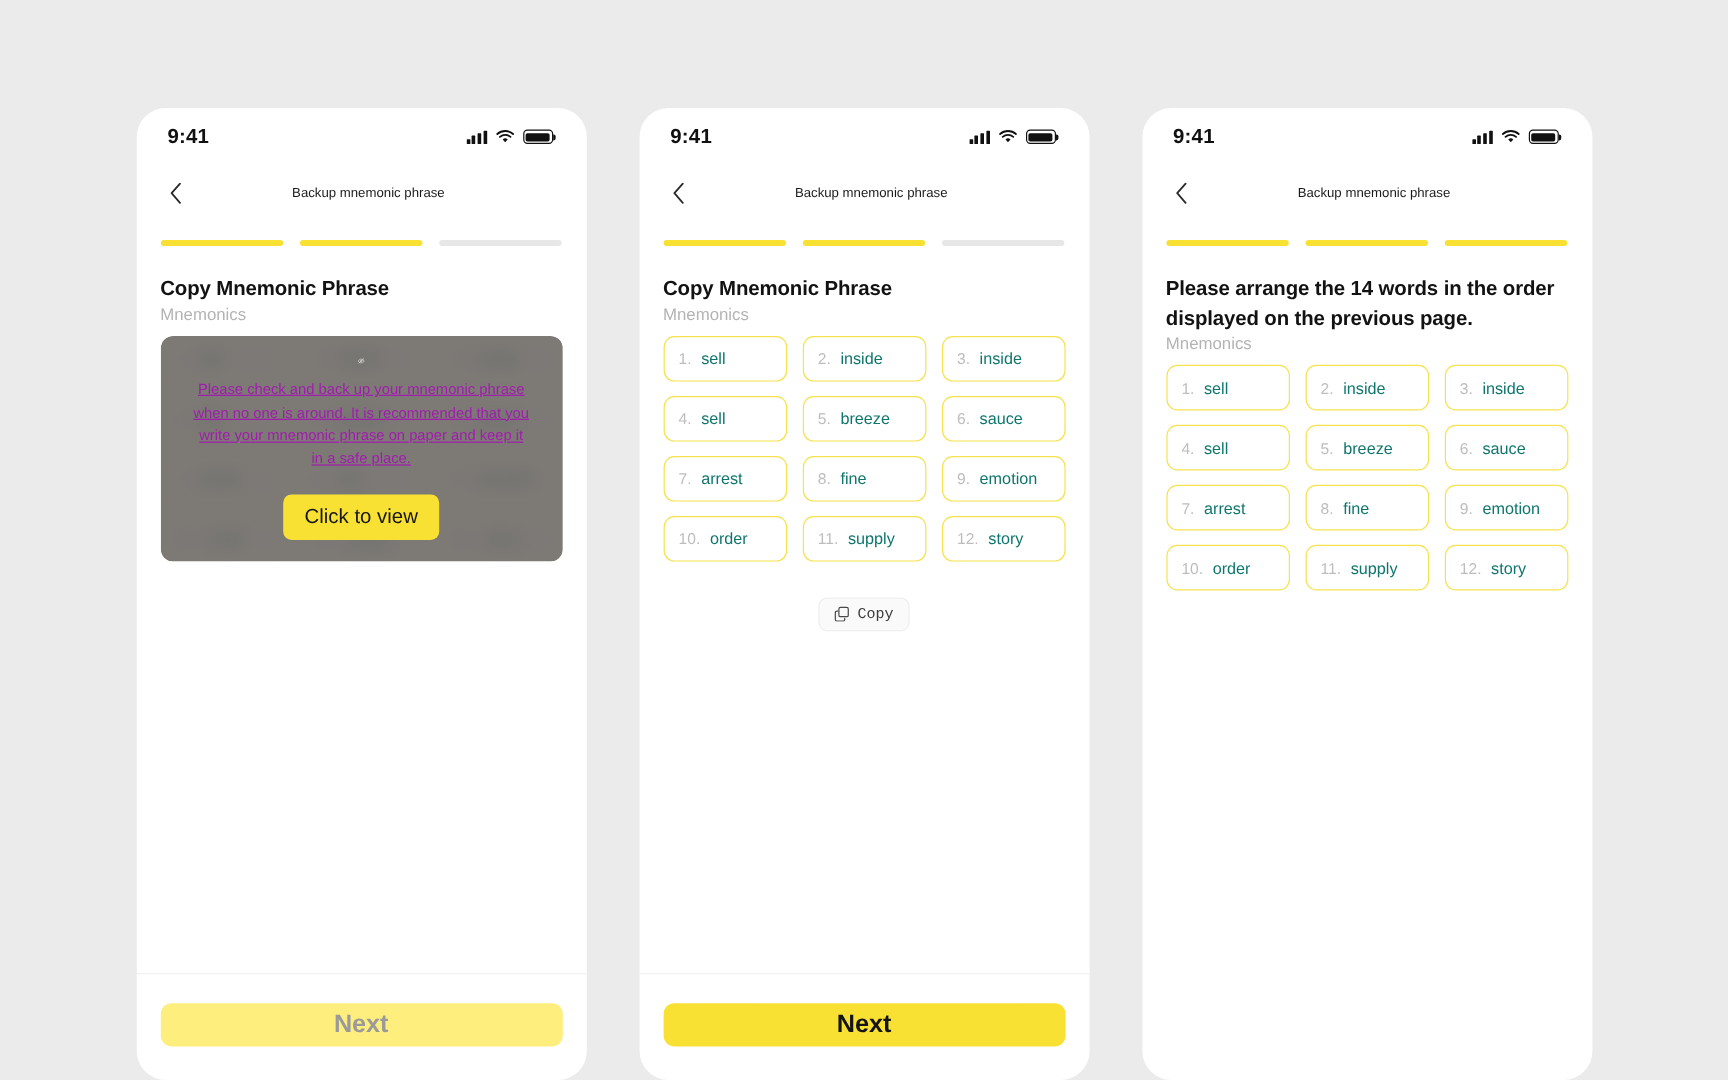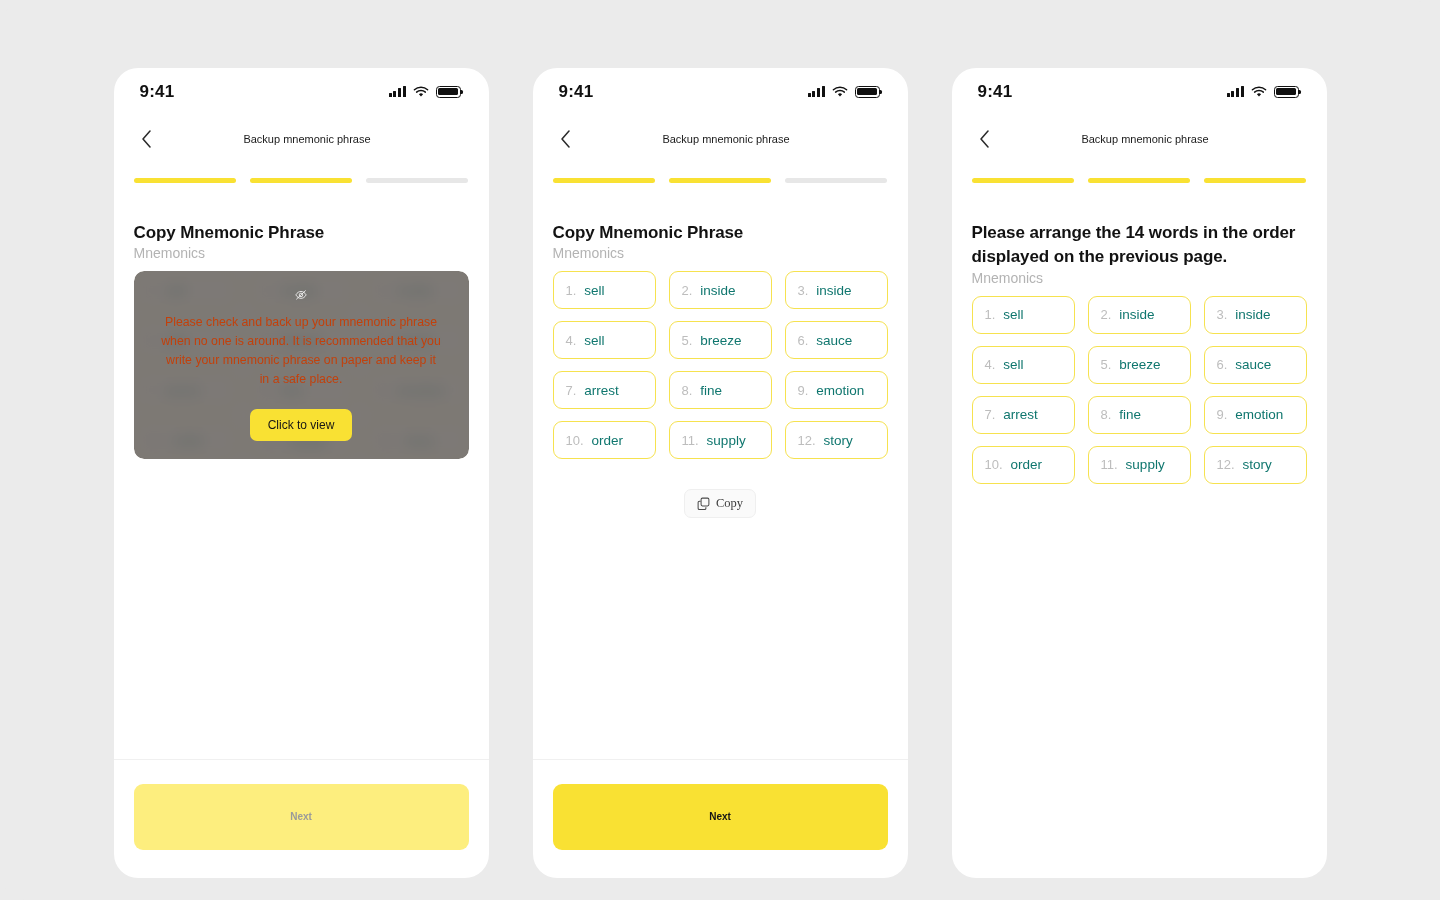--- a/index.html
+++ b/index.html
@@ -7,21 +7,21 @@
     width: 1440px; height: 900px;
     background: #ebebeb;
     font-family: "Liberation Sans", sans-serif;
     overflow: hidden;
   }
   body { border-radius: 28px; }
 
   .stage {
     width: 1440px; height: 900px;
     display: flex;
-    align-items: center;
+    align-items: flex-end;
     justify-content: center;
     gap: 44px;
     padding-top: 45px;
   }
 
   
   .phone {
     width: 375px;
     height: 810px;
     background: #ffffff;
@@ -109,21 +109,21 @@
     height: 5px;
     flex: 1;
     border-radius: 3px;
     background: #e7e7e7;
   }
   .progress .seg.on { background: #f9e133; }
 
   
   .content {
     flex: 1 1 auto;
-    padding: 38px 20px 0 20px;
+    padding: 24px 20px 0 20px;
     overflow: hidden;
   }
   .page-heading {
     font-size: 17px;
     font-weight: bold;
     color: #121212;
     line-height: 1.45;
     letter-spacing: -.1px;
   }
   .section-label {
@@ -176,29 +176,30 @@
     flex-direction: column;
     align-items: center;
     justify-content: center;
     padding: 18px 20px;
     border-radius: 10px;
   }
   .eye-off { margin-bottom: 12px; }
   .mask-text {
     font-size: 12.3px;
     line-height: 1.55;
-    color: #c2410c;
+    color: #a21caf;
     text-align: center;
     max-width: 282px;
+    text-decoration: underline;
   }
   .view-btn {
     margin-top: 20px;
     background: #f9e133;
     color: #161616;
-    font-size: 12px;
+    font-size: 17px;
     border: none;
     border-radius: 7px;
     padding: 9px 18px;
     cursor: pointer;
     font-family: inherit;
   }
 
   
   .copy-row {
     display: flex;
@@ -209,35 +210,35 @@
     display: inline-flex;
     align-items: center;
     gap: 6px;
     background: #fafafa;
     border: 1px solid #efefef;
     border-radius: 7px;
     padding: 6px 12px;
     font-size: 12.5px;
     color: #3c3c3c;
     cursor: pointer;
-    font-family: Liberation Serif, serif;
+    font-family: Liberation Mono, monospace;
   }
 
   
   .footer {
     flex: none;
     border-top: 1px solid #f0f0f0;
     padding: 24px 20px 28px 20px;
   }
   .cta {
     width: 100%;
-    height: 66px;
+    height: 36px;
     border: none;
     border-radius: 9px;
-    font-size: 10px;
+    font-size: 21px;
     font-weight: bold;
     cursor: pointer;
     font-family: inherit;
     background: #f9e133;
     color: #141414;
   }
   .cta.disabled {
     background: #fdee7e;
     color: #9a9a9a;
   }

